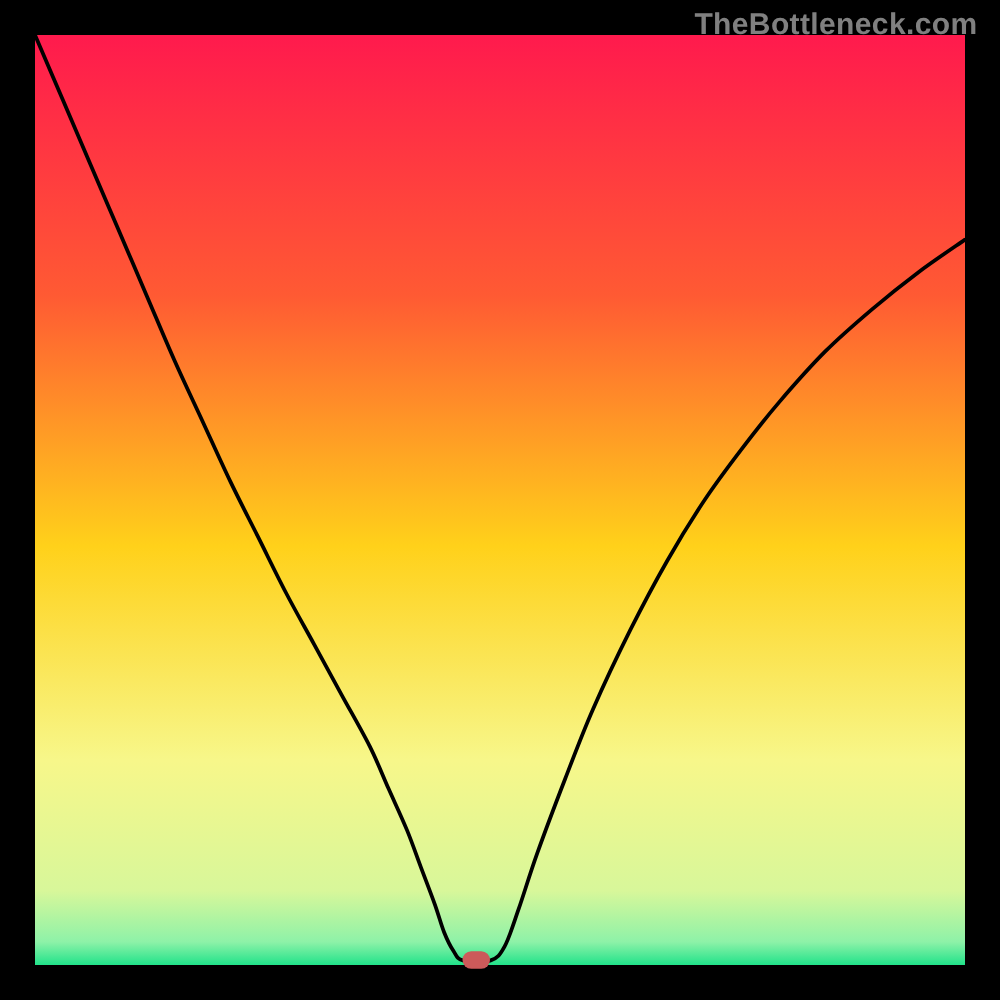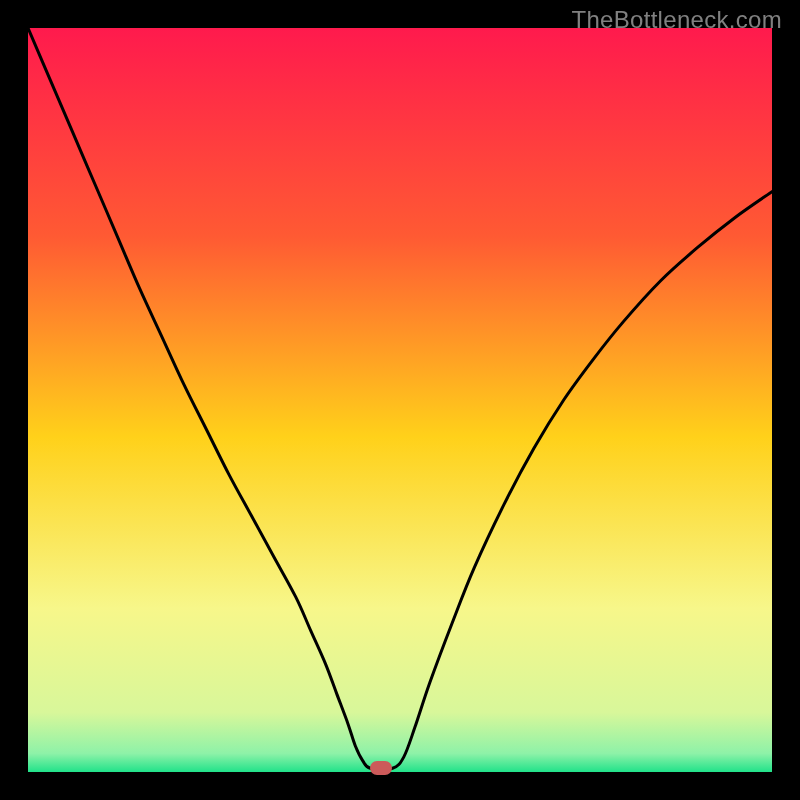--- a/index.html
+++ b/index.html
@@ -15,21 +15,21 @@
     width: 800px;
     height: 800px;
     background: #000;
   }
   .watermark {
     position: absolute;
     top: 6px;
     right: 18px;
     color: #808080;
     font-size: 24px;
-    font-weight: 400;
+    font-weight: 700;
     letter-spacing: 0.3px;
     z-index: 10;
   }
   .plot-frame {
     position: absolute;
     left: 28px;
     top: 28px;
     width: 744px;
     height: 744px;
     box-sizing: border-box;

